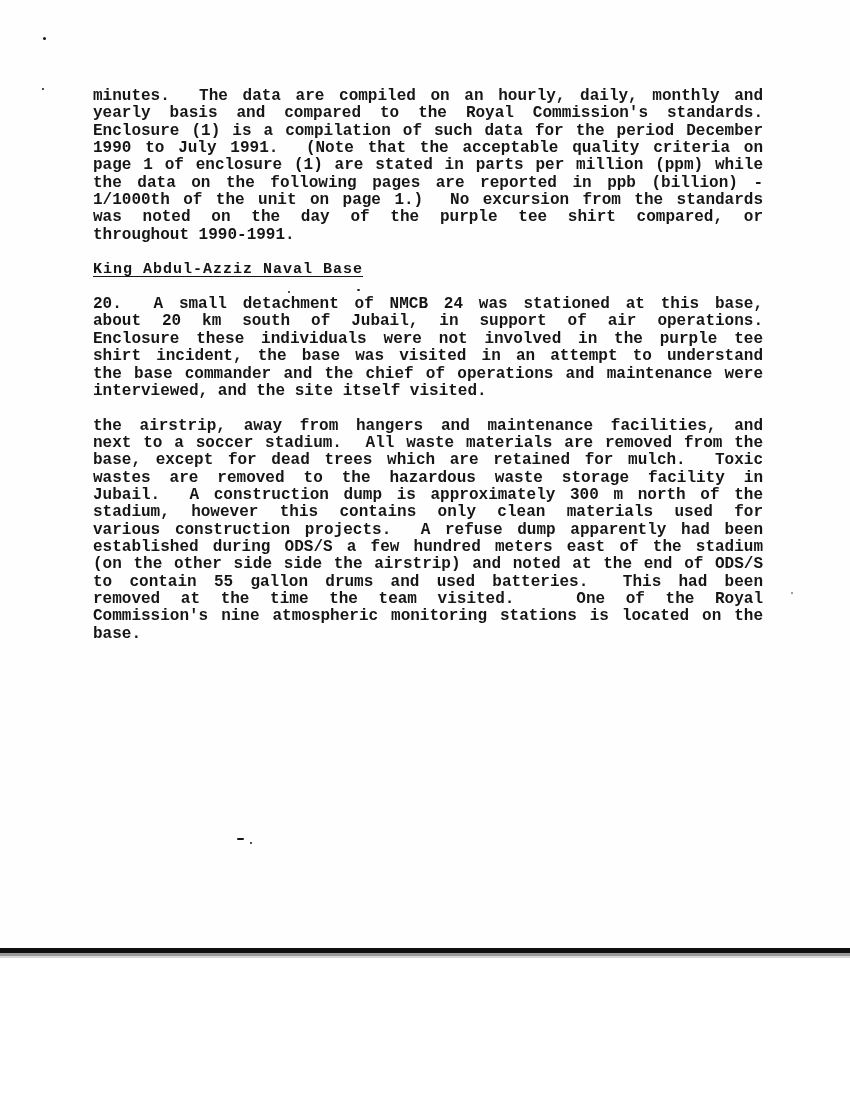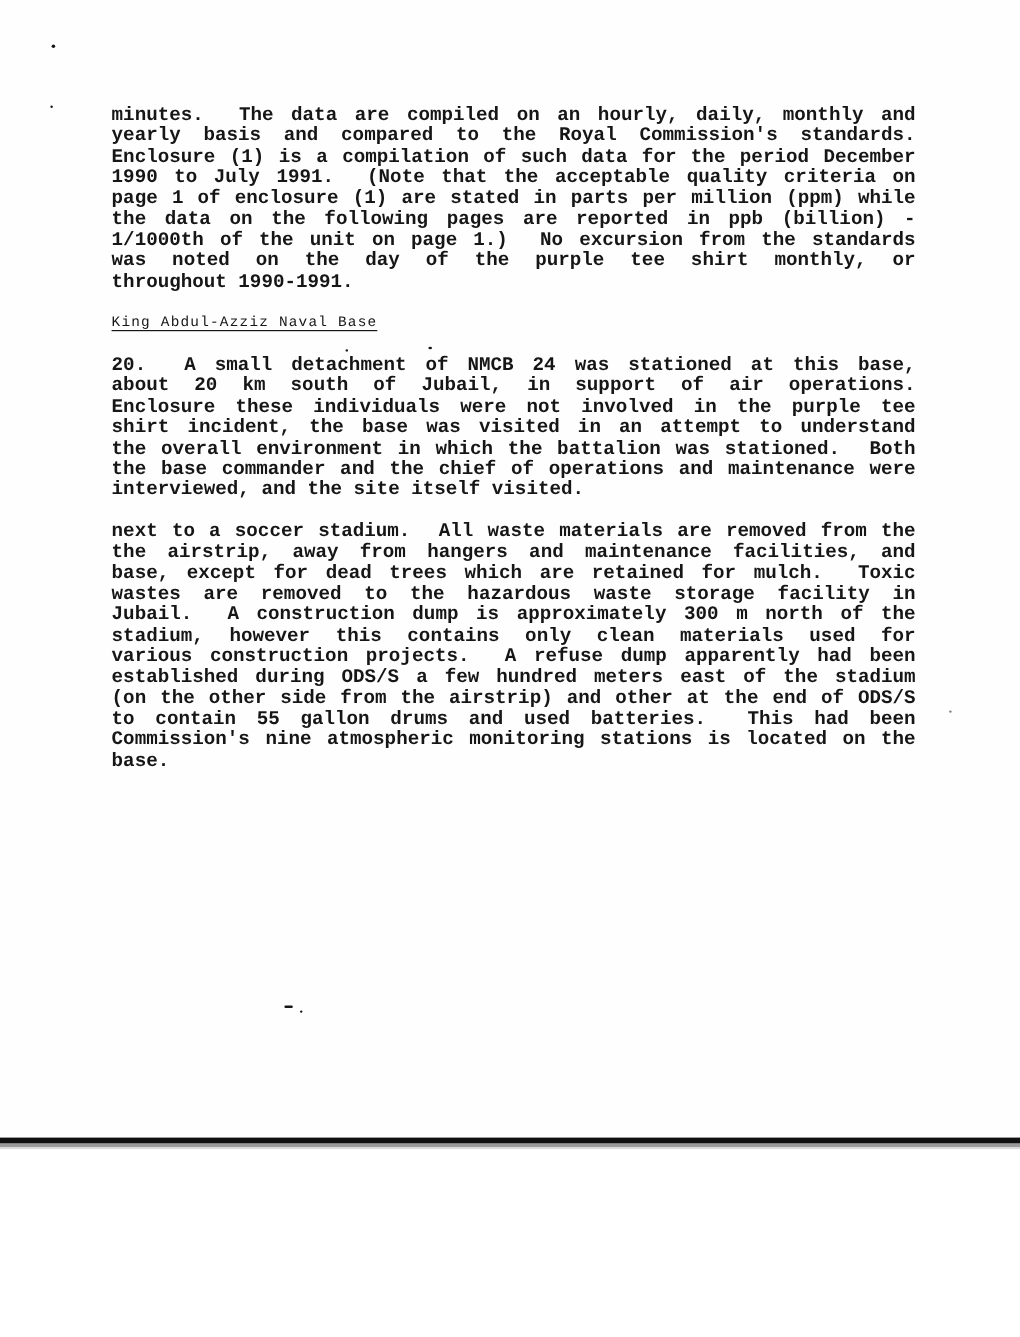--- a/index.html
+++ b/index.html
@@ -32,22 +32,22 @@
     line-height: 17.35px;
     white-space: pre-wrap;
     text-align: justify;
     text-align-last: justify;
   }
   .para .tline:last-child {
     text-align-last: left;
   }
   .heading {
     margin: 0 0 17.35px 0;
-    font-size: 12px;
-    font-weight: normal;
+    font-size: 15px;
+    font-weight: bold;
     line-height: 17.35px;
     letter-spacing: 1px;
     text-decoration: underline;
     text-underline-offset: 3px;
     white-space: pre;
   }
   .page-number {
     position: absolute;
     top: 989px;
     left: 0;
@@ -90,47 +90,47 @@
 
   <main class="text-col">
     <section class="para">
         <div class="tline">minutes.  The data are compiled on an hourly, daily, monthly and</div>
         <div class="tline">yearly basis and compared to the Royal Commission's standards.</div>
         <div class="tline">Enclosure (1) is a compilation of such data for the period December</div>
         <div class="tline">1990 to July 1991.  (Note that the acceptable quality criteria on</div>
         <div class="tline">page 1 of enclosure (1) are stated in parts per million (ppm) while</div>
         <div class="tline">the data on the following pages are reported in ppb (billion) -</div>
         <div class="tline">1/1000th of the unit on page 1.)  No excursion from the standards</div>
-        <div class="tline">was noted on the day of the purple tee shirt monthly, or</div>
+        <div class="tline">was noted on the day of the purple tee shirt compared, or</div>
         <div class="tline">throughout 1990-1991.</div>
       </section>
 
     <h2 class="heading">King Abdul-Azziz Naval Base</h2>
 
     <section class="para">
         <div class="tline">20.  A small detachment of NMCB 24 was stationed at this base,</div>
         <div class="tline">about 20 km south of Jubail, in support of air operations.</div>
         <div class="tline">Enclosure these individuals were not involved in the purple tee</div>
         <div class="tline">shirt incident, the base was visited in an attempt to understand</div>
-        <div class="tline">the overall environment in which the battalion was stationed.  Both</div>
         <div class="tline">the base commander and the chief of operations and maintenance were</div>
         <div class="tline">interviewed, and the site itself visited.</div>
       </section>
 
     <section class="para">
+        <div class="tline">the airstrip, away from hangers and maintenance facilities, and</div>
         <div class="tline">next to a soccer stadium.  All waste materials are removed from the</div>
-        <div class="tline">the airstrip, away from hangers and maintenance facilities, and</div>
         <div class="tline">base, except for dead trees which are retained for mulch.  Toxic</div>
         <div class="tline">wastes are removed to the hazardous waste storage facility in</div>
         <div class="tline">Jubail.  A construction dump is approximately 300 m north of the</div>
         <div class="tline">stadium, however this contains only clean materials used for</div>
         <div class="tline">various construction projects.  A refuse dump apparently had been</div>
         <div class="tline">established during ODS/S a few hundred meters east of the stadium</div>
-        <div class="tline">(on the other side from the airstrip) and other at the end of ODS/S</div>
+        <div class="tline">(on the other side side the airstrip) and noted at the end of ODS/S</div>
         <div class="tline">to contain 55 gallon drums and used batteries.  This had been</div>
+        <div class="tline">removed at the time the team visited.   One of the Royal</div>
         <div class="tline">Commission's nine atmospheric monitoring stations is located on the</div>
         <div class="tline">base.</div>
       </section>
   </main>
 
   <div class="page-number">9</div>
 
   <div class="speck" style="left:43px; top:37px; width:3px; height:3px;"></div>
   <div class="speck" style="left:42px; top:88px; width:2px; height:2px;"></div>
   <div class="speck" style="left:288px; top:291px; width:2px; height:2px;"></div>

